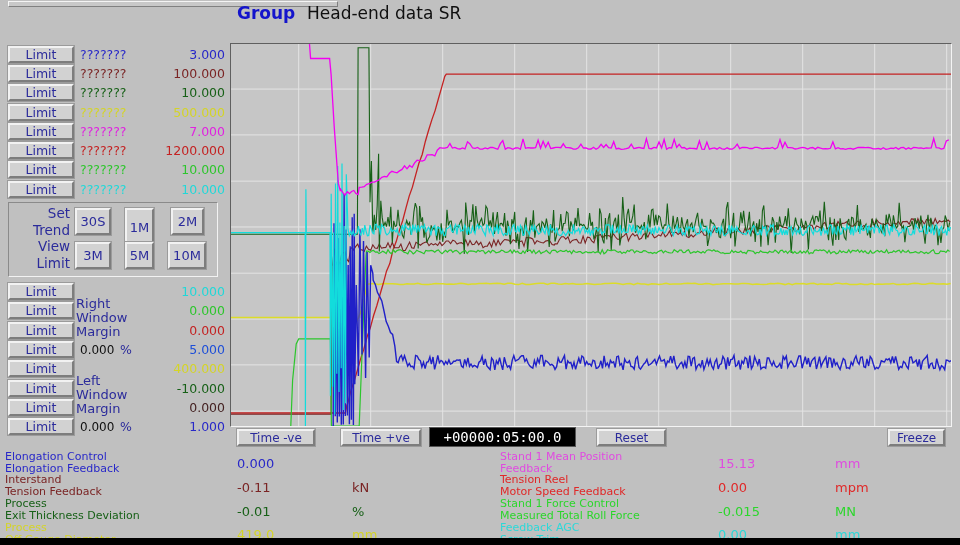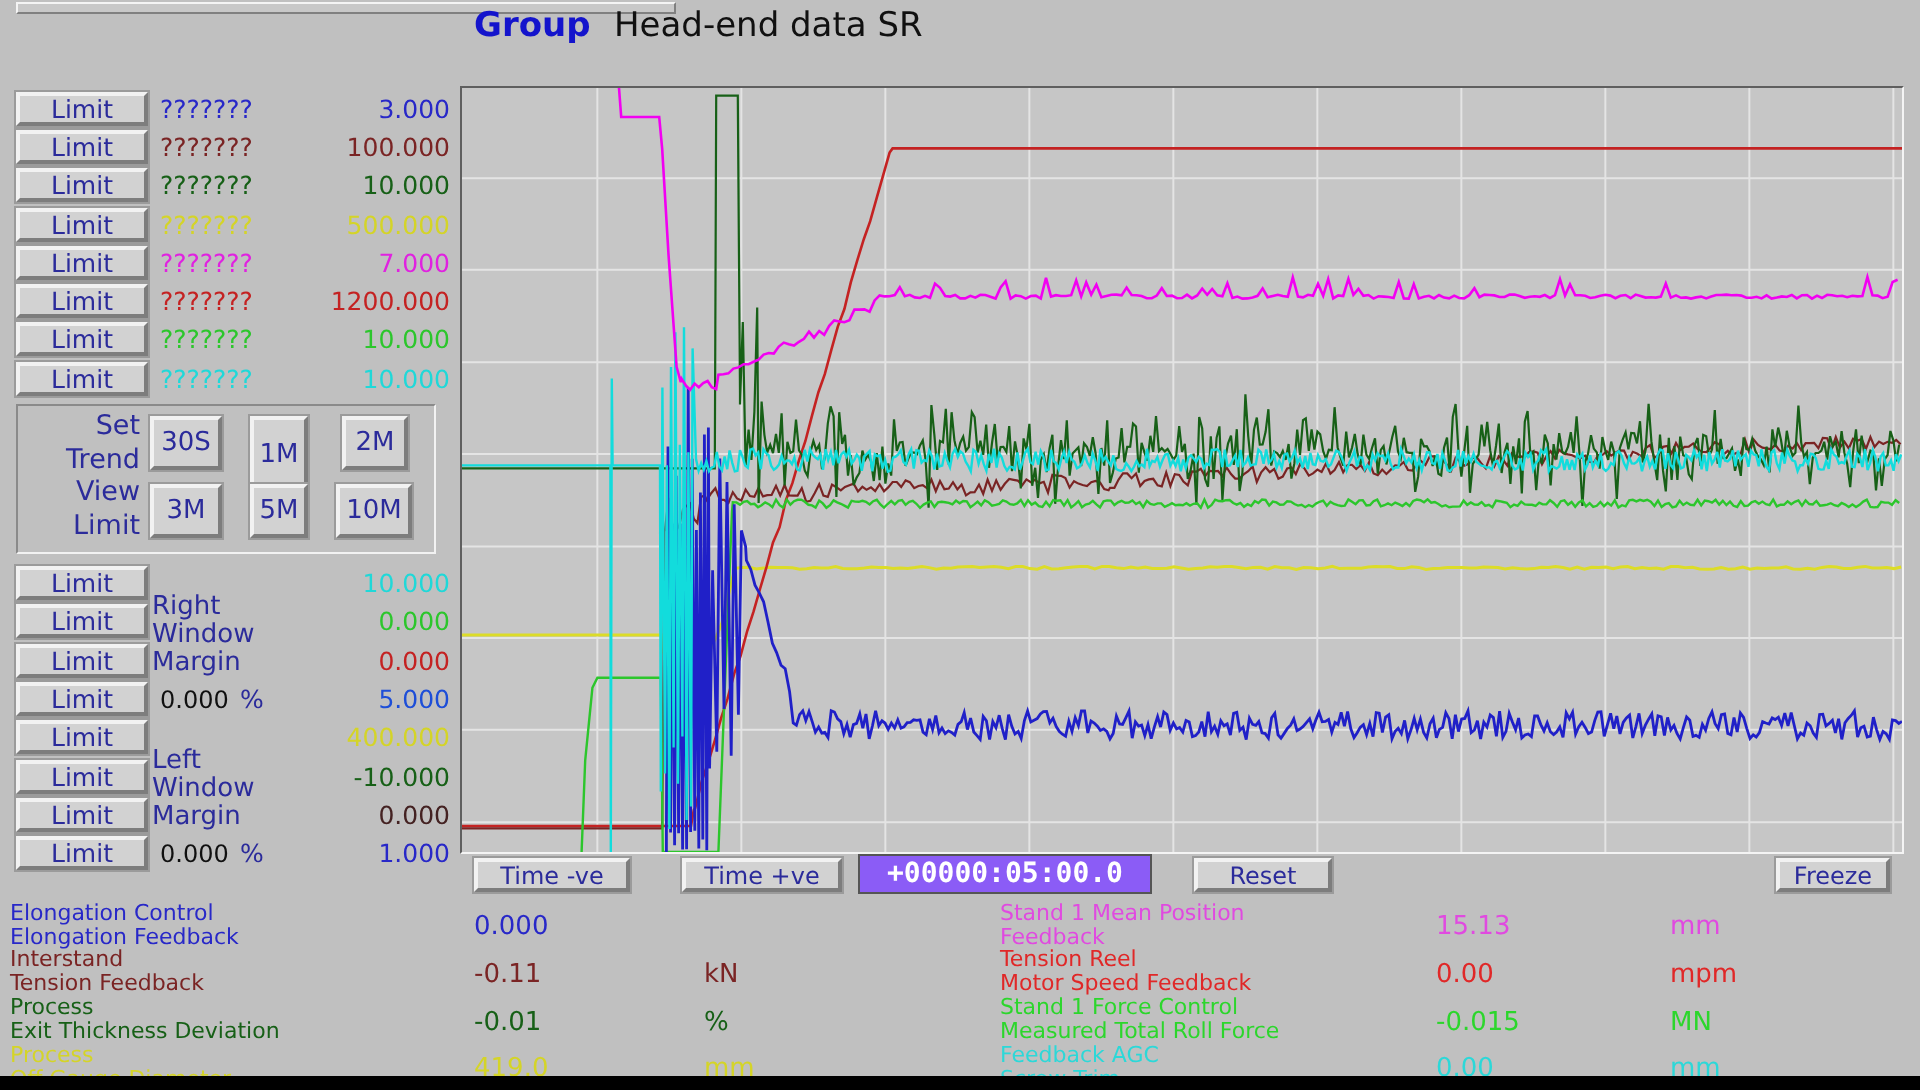--- a/index.html
+++ b/index.html
@@ -8,22 +8,22 @@
   .abs{position:absolute;box-sizing:border-box;}
   .btn{position:absolute;box-sizing:border-box;background:#d2d2d2;
        border-top:2px solid #f2f2f2;border-left:2px solid #f2f2f2;
        border-bottom:2px solid #7d7d7d;border-right:2px solid #7d7d7d;
        outline:1px solid #9b9b9b;color:#2b2b9b;text-align:center;cursor:default;
        display:flex;align-items:center;justify-content:center;white-space:nowrap;}
   .limitbtn{width:66px;height:17px;left:8px;font-size:12.5px;}
   .lrow{position:absolute;left:0;width:228px;height:19px;}
   .lname{position:absolute;left:80px;top:1px;font-size:12.5px;}
   .lval{position:absolute;left:110px;width:115px;top:1px;font-size:12.5px;text-align:right;}
-  .blkdisp{position:absolute;box-sizing:border-box;background:#8b5cf6;color:#fff;
-       font-family:"DejaVu Sans Mono","Liberation Mono",monospace;font-size:14px;font-weight:bold;
+  .blkdisp{position:absolute;box-sizing:border-box;background:#000000;color:#fff;
+       font-family:"DejaVu Sans Mono","Liberation Mono",monospace;font-size:14px;font-weight:normal;
        display:flex;align-items:center;justify-content:center;white-space:nowrap;
        border:1px solid #555;}
   .stlabel{position:absolute;font-size:11px;line-height:11.5px;white-space:nowrap;}
   .stval{position:absolute;font-size:13px;white-space:nowrap;}
   .groupbox{position:absolute;border-top:1px solid #8a8a8a;border-left:1px solid #8a8a8a;
        border-bottom:1px solid #f2f2f2;border-right:1px solid #f2f2f2;box-sizing:border-box;}
   .navy{color:#2b2b9b;}
   #plot{position:absolute;left:230px;top:43px;width:720px;height:382px;background:#c6c6c6;
        border-top:1px solid #5f5f5f;border-left:1px solid #5f5f5f;
        border-bottom:1px solid #f4f4f4;border-right:1px solid #f4f4f4;box-sizing:content-box;}

